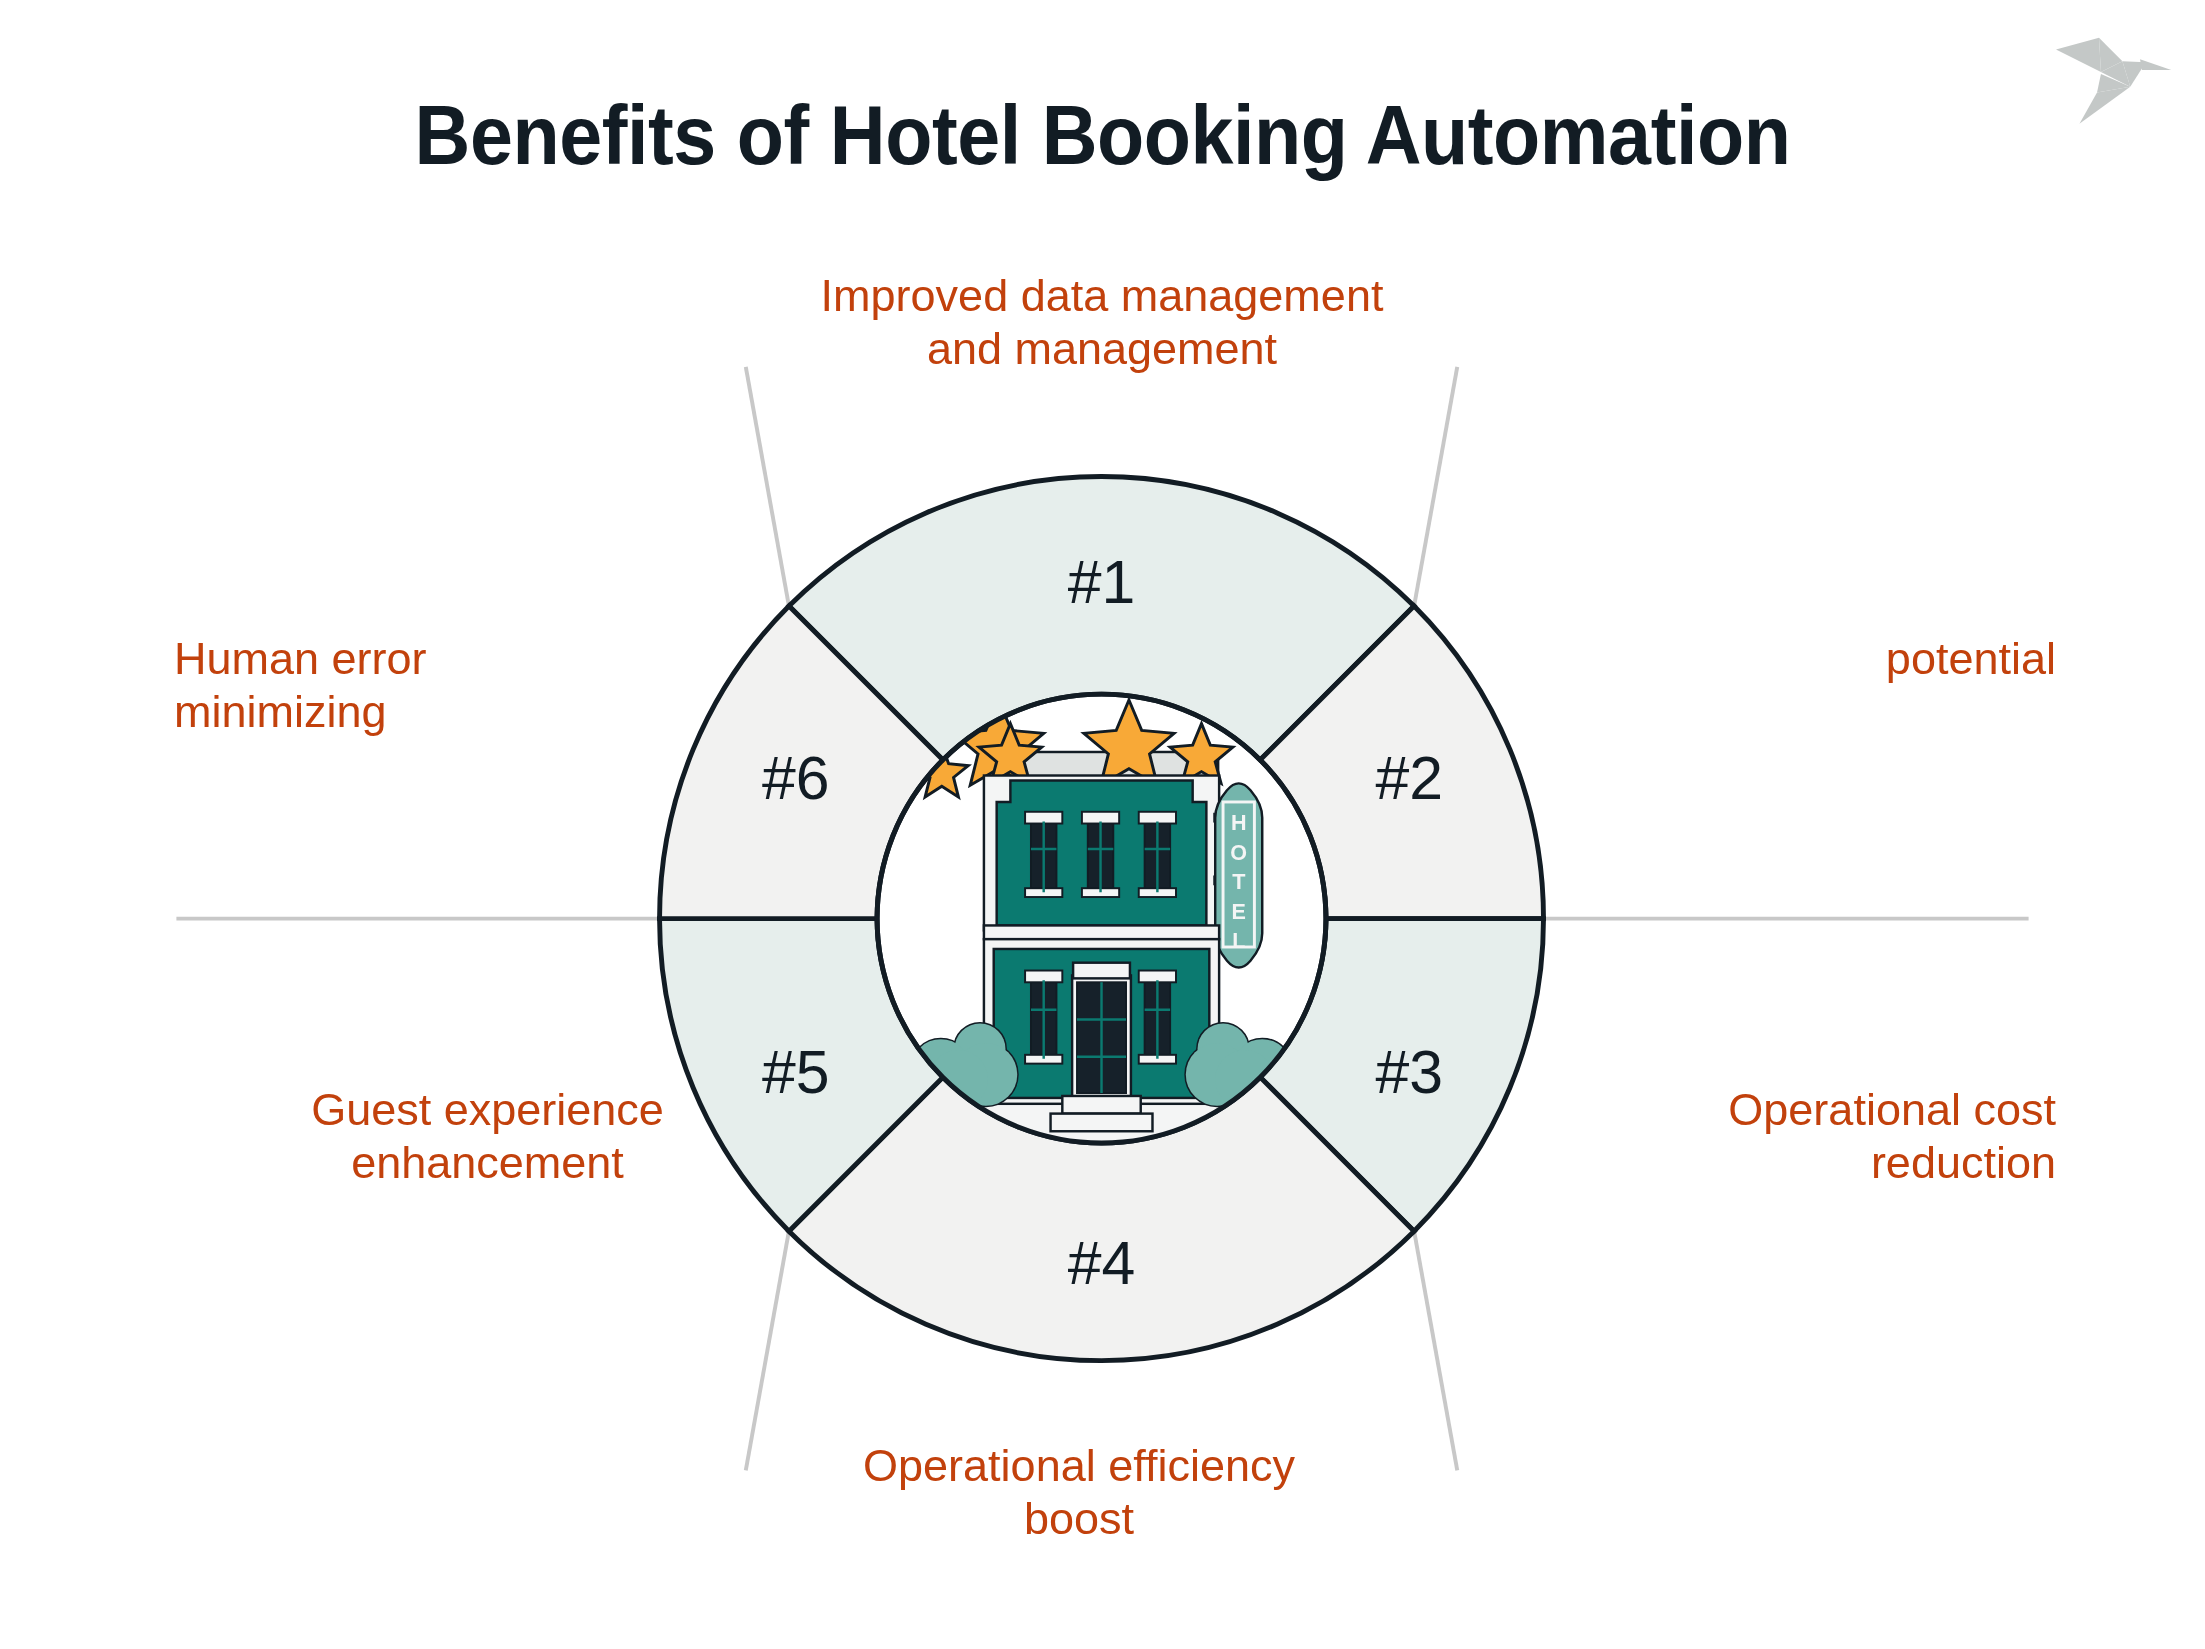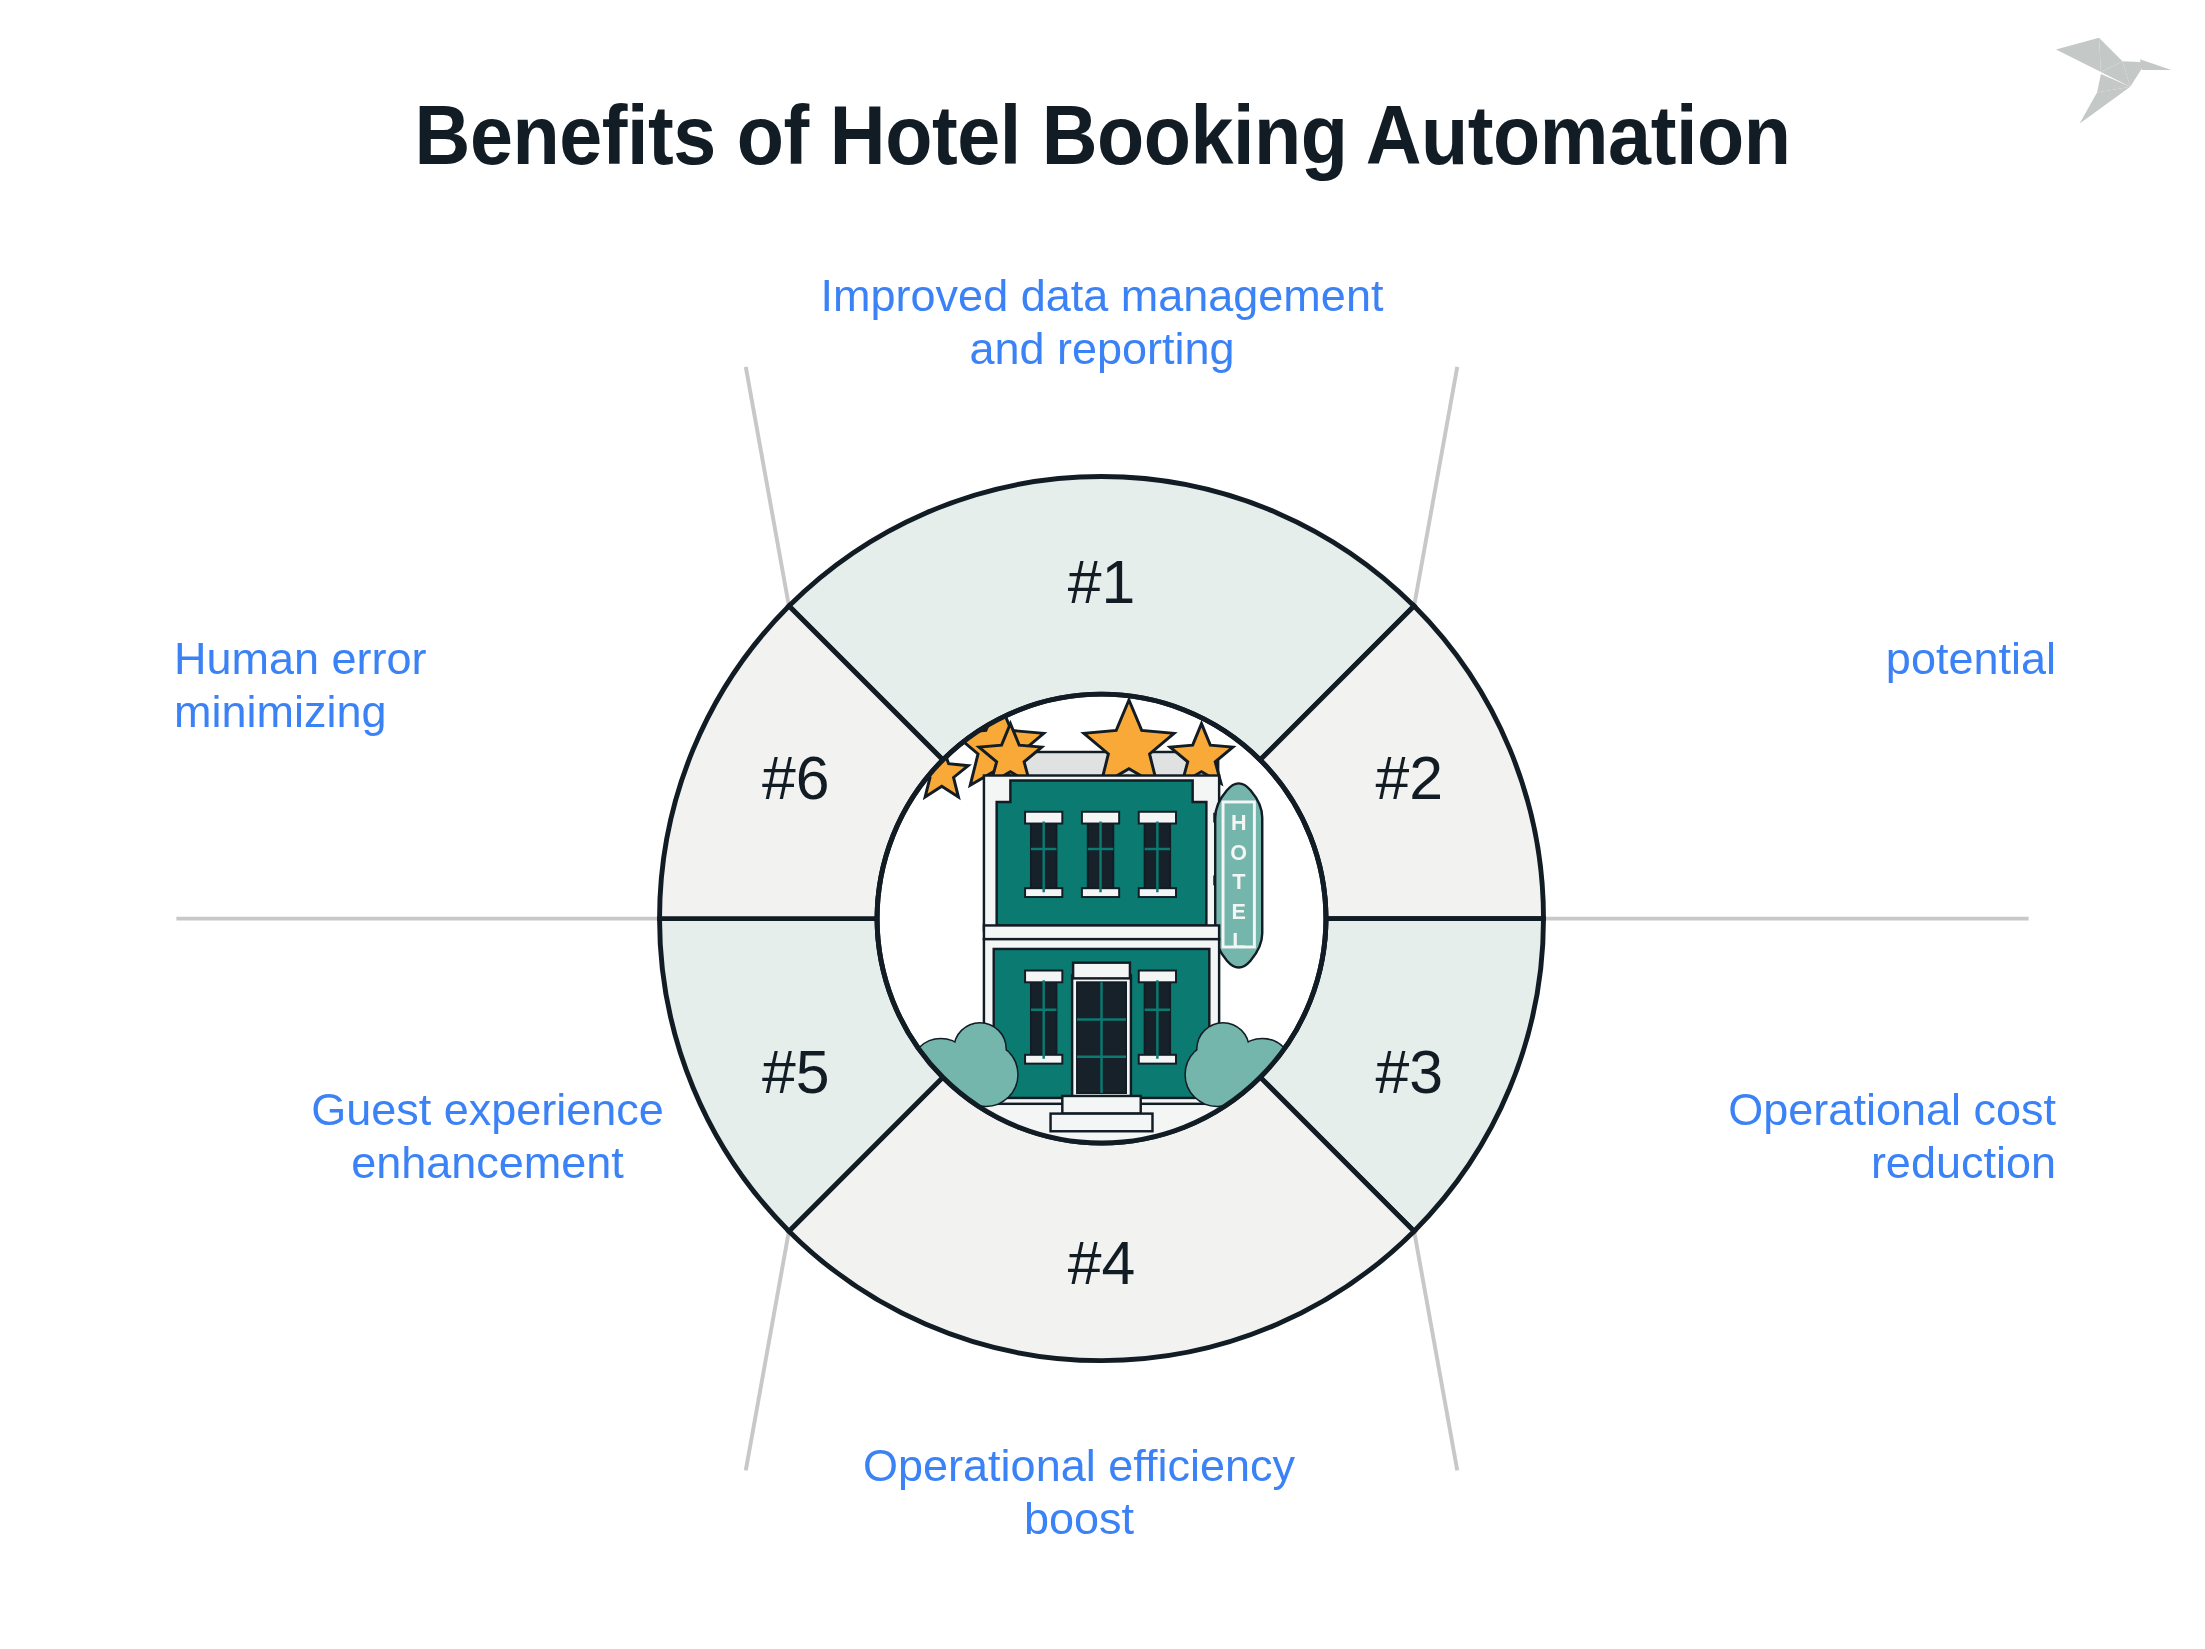--- a/index.html
+++ b/index.html
@@ -57,21 +57,21 @@
     top: 0;
     width: 2205px;
     height: 1650px;
   }
 
   
   .outer-label {
     position: absolute;
     font-size: 45px;
     line-height: 1.18;
-    color: #3b82f6;
+    color: #c2410c;
     font-weight: 400;
   }
   .lbl-top {
     left: 551px;
     top: 269px;
     width: 1102px;
     text-align: center;
   }
   .lbl-bottom {
     left: 528px;
@@ -278,21 +278,21 @@
       <text x="1438" y="815">#2</text>
       <text x="1438" y="1115">#3</text>
       <text x="1124" y="1310">#4</text>
       <text x="812" y="1115">#5</text>
       <text x="812" y="815">#6</text>
     </g>
   </svg>
 
   <div class="outer-label lbl-top">
     <span class="ln">Improved data management</span>
-    <span class="ln">and reporting</span>
+    <span class="ln">and management</span>
   </div>
 
   <div class="outer-label lbl-right-1">
     <span class="ln">potential</span>
   </div>
 
   <div class="outer-label lbl-right-2">
     <span class="ln">Operational cost</span>
     <span class="ln">reduction</span>
   </div>

